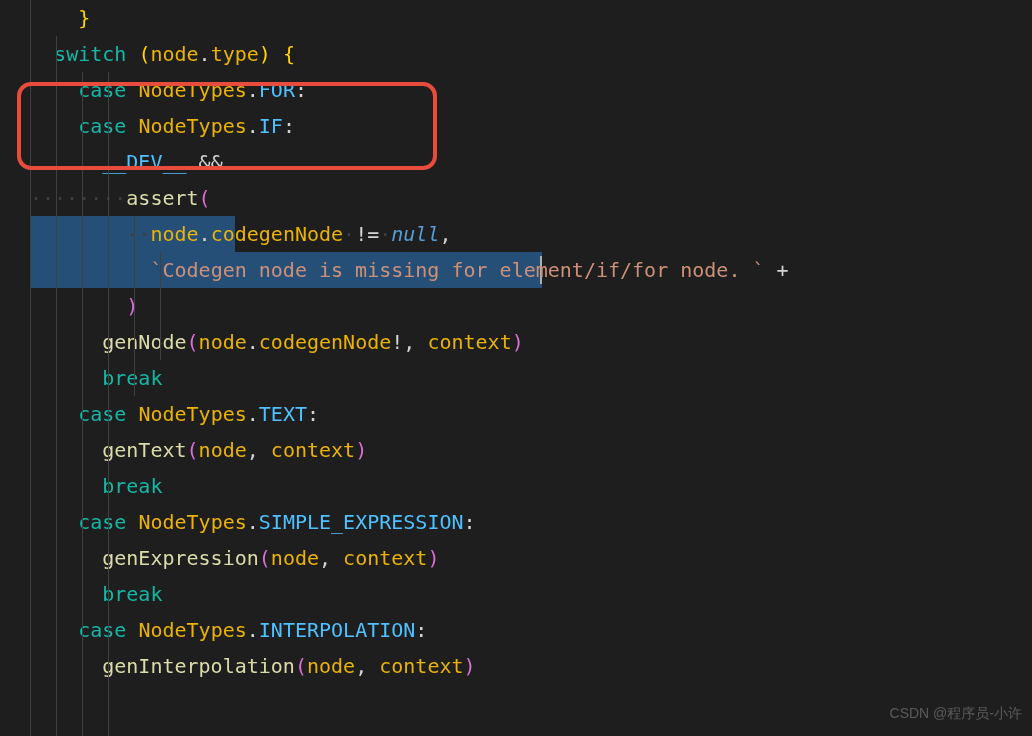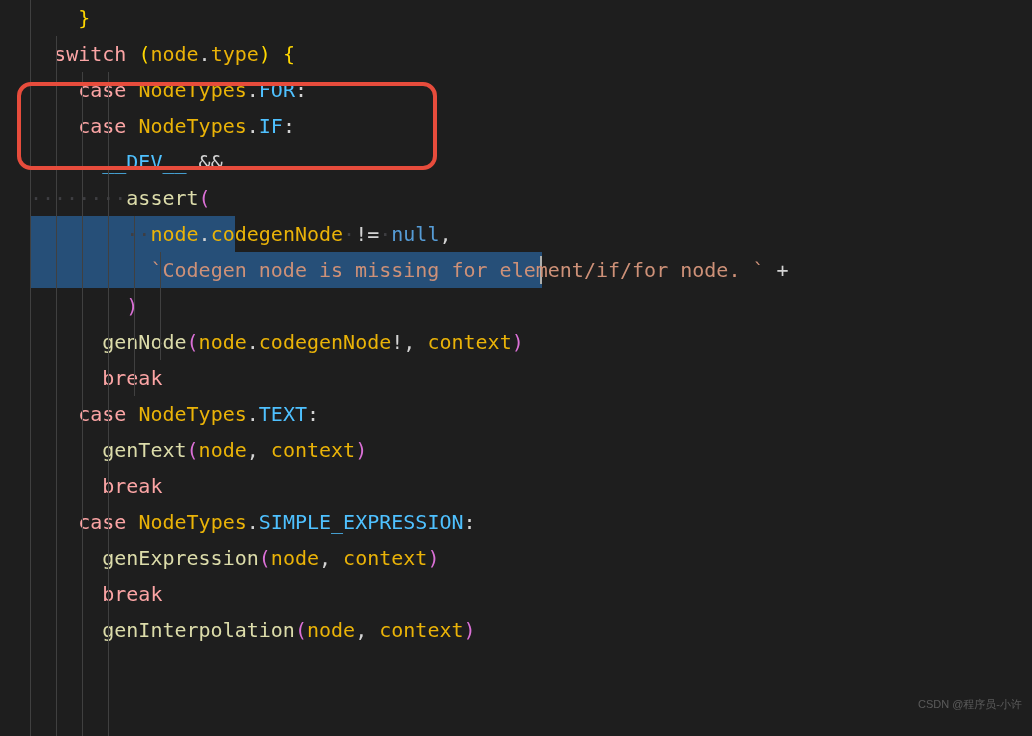--- a/index.html
+++ b/index.html
@@ -15,28 +15,28 @@
       position: relative;
     }
     .editor {
       padding-left: 30px;
       padding-top: 0;
       position: relative;
     }
     .line { white-space: pre; position: relative; height: 36px; }
     .line > span { display: inline; }
 
-    .kw { color: #fca5a5; }       
+    .kw { color: #14b8a6; }       
     .var { color: #eab308; }      
     .prop { color: #4fc1ff; }    
     .ident { color: #dcdcaa; }    
     .op { color: #d4d4d4; }
     .punct { color: #d4d4d4; }
     .str { color: #ce9178; }
-    .null { color: #569cd6; }
+    .null { color: #569cd6; font-style: italic; }
     .dev { color: #4fc1ff; }
     .paren { color: #ffd700; }
     .paren2 { color: #da70d6; }
     .brace { color: #ffd700; }
 
     .highlight-box {
       position: absolute;
       border: 4px solid #e74c3c;
       border-radius: 14px;
       left: 17px;
@@ -58,23 +58,23 @@
       width: 2px;
       height: 28px;
       background: #aeafad;
       top: 256px;
       left: 540px;
     }
     .ws-dot { color: #3e3e42; }
     .watermark {
       position: absolute;
       right: 10px;
-      bottom: 14px;
+      bottom: 5px;
       color: rgba(200,200,200,0.35);
-      font-size: 11px;
+      font-size: 14px;
       font-family: sans-serif;
       margin-left: 10px;
     }
     
     .vg { position: absolute; top: 0; bottom: 0; border-left: 1px solid #404040; }
   </style>
 </head>
 <body>
 
 <div class="selection sel1"></div>
@@ -112,20 +112,21 @@
 <div class="line"><span>      </span><span class="ident">genText</span><span class="paren2">(</span><span class="var">node</span><span class="punct">, </span><span class="var">context</span><span class="paren2">)</span></div>
 
 <div class="line"><span>      </span><span class="kw">break</span></div>
 
 <div class="line"><span>    </span><span class="kw">case</span><span class="var"> NodeTypes</span><span class="punct">.</span><span class="prop">SIMPLE_EXPRESSION</span><span class="punct">:</span></div>
 
 <div class="line"><span>      </span><span class="ident">genExpression</span><span class="paren2">(</span><span class="var">node</span><span class="punct">, </span><span class="var">context</span><span class="paren2">)</span></div>
 
 <div class="line"><span>      </span><span class="kw">break</span></div>
 
+<div class="line"><span>    </span><span class="kw">case</span><span class="var"> NodeTypes</span><span class="punct">.</span><span class="prop">INTERPOLATION</span><span class="punct">:</span></div>
 
 <div class="line"><span>      </span><span class="ident">genInterpolation</span><span class="paren2">(</span><span class="var">node</span><span class="punct">, </span><span class="var">context</span><span class="paren2">)</span></div>
 
 </div>
 
 <div class="highlight-box"></div>
 
 <div class="watermark">CSDN @程序员-小许</div>
 
 <div class="vg" style="left:30px;top:0;height:736px;"></div>

